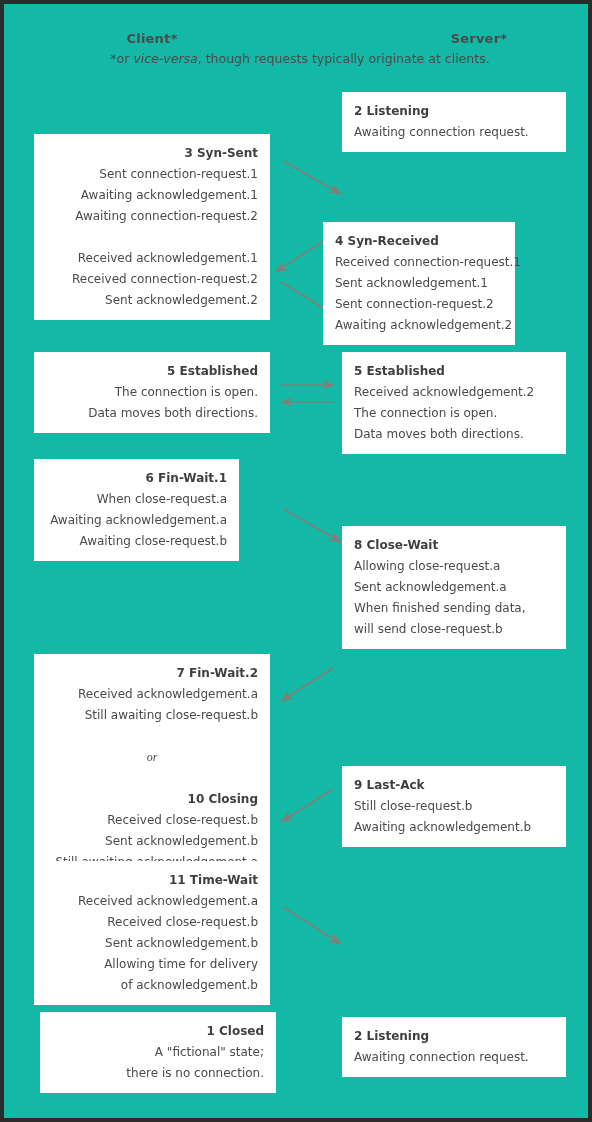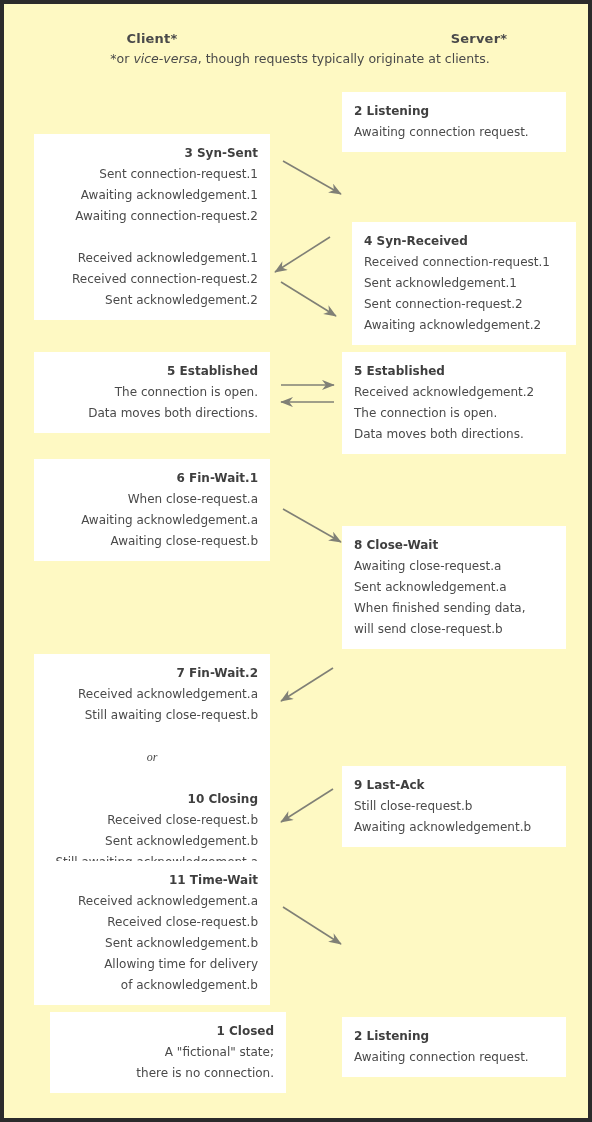--- a/index.html
+++ b/index.html
@@ -4,21 +4,21 @@
 <style>
   html, body {
     margin: 0;
     padding: 0;
     background: #ffffff;
   }
   #canvas {
     position: relative;
     width: 592px;
     height: 1122px;
-    background: #fef9c3;
+    background: #14b8a6;
     border: 4px solid #2b2b2b;
     box-sizing: border-box;
     font-family: "DejaVu Sans", sans-serif;
     overflow: hidden;
   }
 
   
   .col-title {
     position: absolute;
     font-size: 13px;
@@ -118,51 +118,51 @@
     <div class="state-title">3 Syn-Sent</div>
     <div class="state-line">Sent connection-request.1</div>
     <div class="state-line">Awaiting acknowledgement.1</div>
     <div class="state-line">Awaiting connection-request.2</div>
     <div class="state-line blank">&nbsp;</div>
     <div class="state-line">Received acknowledgement.1</div>
     <div class="state-line">Received connection-request.2</div>
     <div class="state-line">Sent acknowledgement.2</div>
   </div>
 
-  <div class="state-box server" id="box-server-syn-received" style="left:348px; top:218px; width:224px;">
+  <div class="state-box server" id="box-server-syn-received" style="left:319px; top:218px; width:192px;">
     <div class="state-title">4 Syn-Received</div>
     <div class="state-line">Received connection-request.1</div>
     <div class="state-line">Sent acknowledgement.1</div>
     <div class="state-line">Sent connection-request.2</div>
     <div class="state-line">Awaiting acknowledgement.2</div>
   </div>
 
   <div class="state-box client" id="box-client-established" style="left:30px; top:348px; width:236px;">
     <div class="state-title">5 Established</div>
     <div class="state-line">The connection is open.</div>
     <div class="state-line">Data moves both directions.</div>
   </div>
 
   <div class="state-box server" id="box-server-established" style="left:338px; top:348px; width:224px;">
     <div class="state-title">5 Established</div>
     <div class="state-line">Received acknowledgement.2</div>
     <div class="state-line">The connection is open.</div>
     <div class="state-line">Data moves both directions.</div>
   </div>
 
-  <div class="state-box client" id="box-client-fin-wait-1" style="left:30px; top:455px; width:236px;">
+  <div class="state-box client" id="box-client-fin-wait-1" style="left:30px; top:455px; width:205px;">
     <div class="state-title">6 Fin-Wait.1</div>
     <div class="state-line">When close-request.a</div>
     <div class="state-line">Awaiting acknowledgement.a</div>
     <div class="state-line">Awaiting close-request.b</div>
   </div>
 
   <div class="state-box server" id="box-server-close-wait" style="left:338px; top:522px; width:224px;">
     <div class="state-title">8 Close-Wait</div>
-    <div class="state-line">Awaiting close-request.a</div>
+    <div class="state-line">Allowing close-request.a</div>
     <div class="state-line">Sent acknowledgement.a</div>
     <div class="state-line">When finished sending data,</div>
     <div class="state-line">will send close-request.b</div>
   </div>
 
   <div class="state-box client" id="box-client-fin-wait-2-closing" style="left:30px; top:650px; width:236px;">
     <div class="state-title">7 Fin-Wait.2</div>
     <div class="state-line">Received acknowledgement.a</div>
     <div class="state-line">Still awaiting close-request.b</div>
     <div class="state-line blank">&nbsp;</div>
@@ -182,21 +182,21 @@
 
   <div class="state-box client" id="box-client-time-wait" style="left:30px; top:857px; width:236px;">
     <div class="state-title">11 Time-Wait</div>
     <div class="state-line">Received acknowledgement.a</div>
     <div class="state-line">Received close-request.b</div>
     <div class="state-line">Sent acknowledgement.b</div>
     <div class="state-line">Allowing time for delivery</div>
     <div class="state-line">of acknowledgement.b</div>
   </div>
 
-  <div class="state-box client" id="box-client-closed" style="left:46px; top:1008px; width:236px;">
+  <div class="state-box client" id="box-client-closed" style="left:36px; top:1008px; width:236px;">
     <div class="state-title">1 Closed</div>
     <div class="state-line">A "fictional" state;</div>
     <div class="state-line">there is no connection.</div>
   </div>
 
   <div class="state-box server" id="box-server-listening-bottom" style="left:338px; top:1013px; width:224px;">
     <div class="state-title">2 Listening</div>
     <div class="state-line">Awaiting connection request.</div>
   </div>
 

